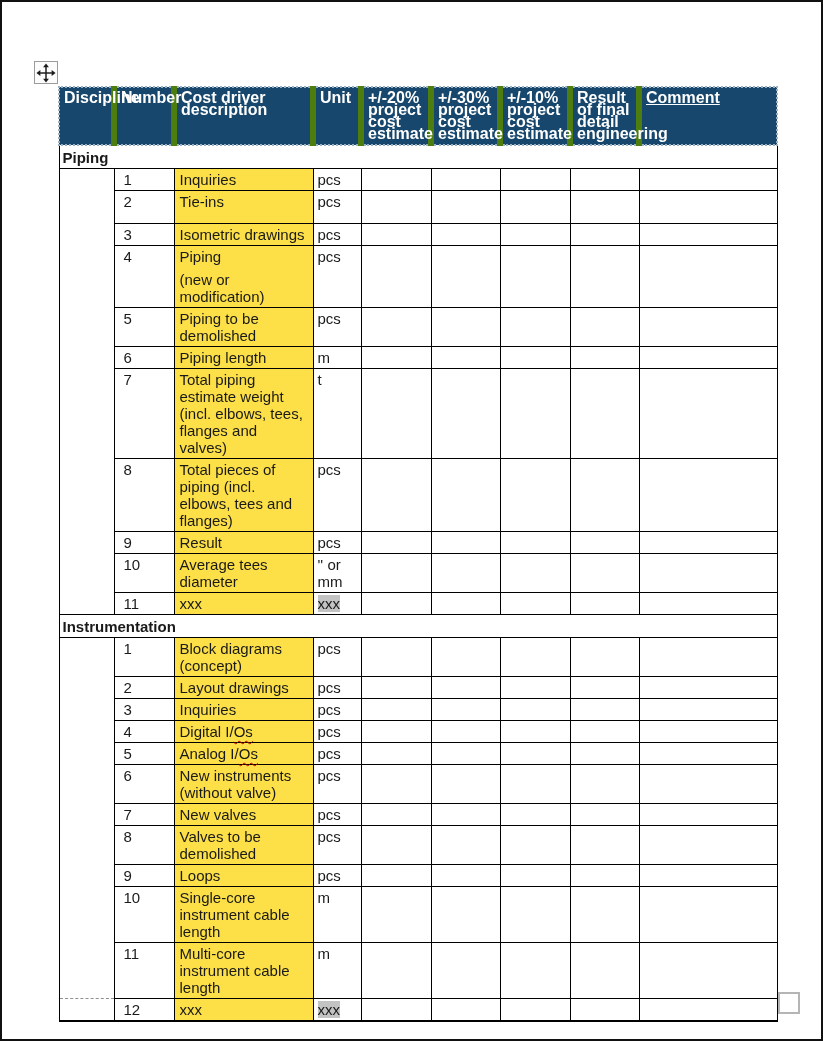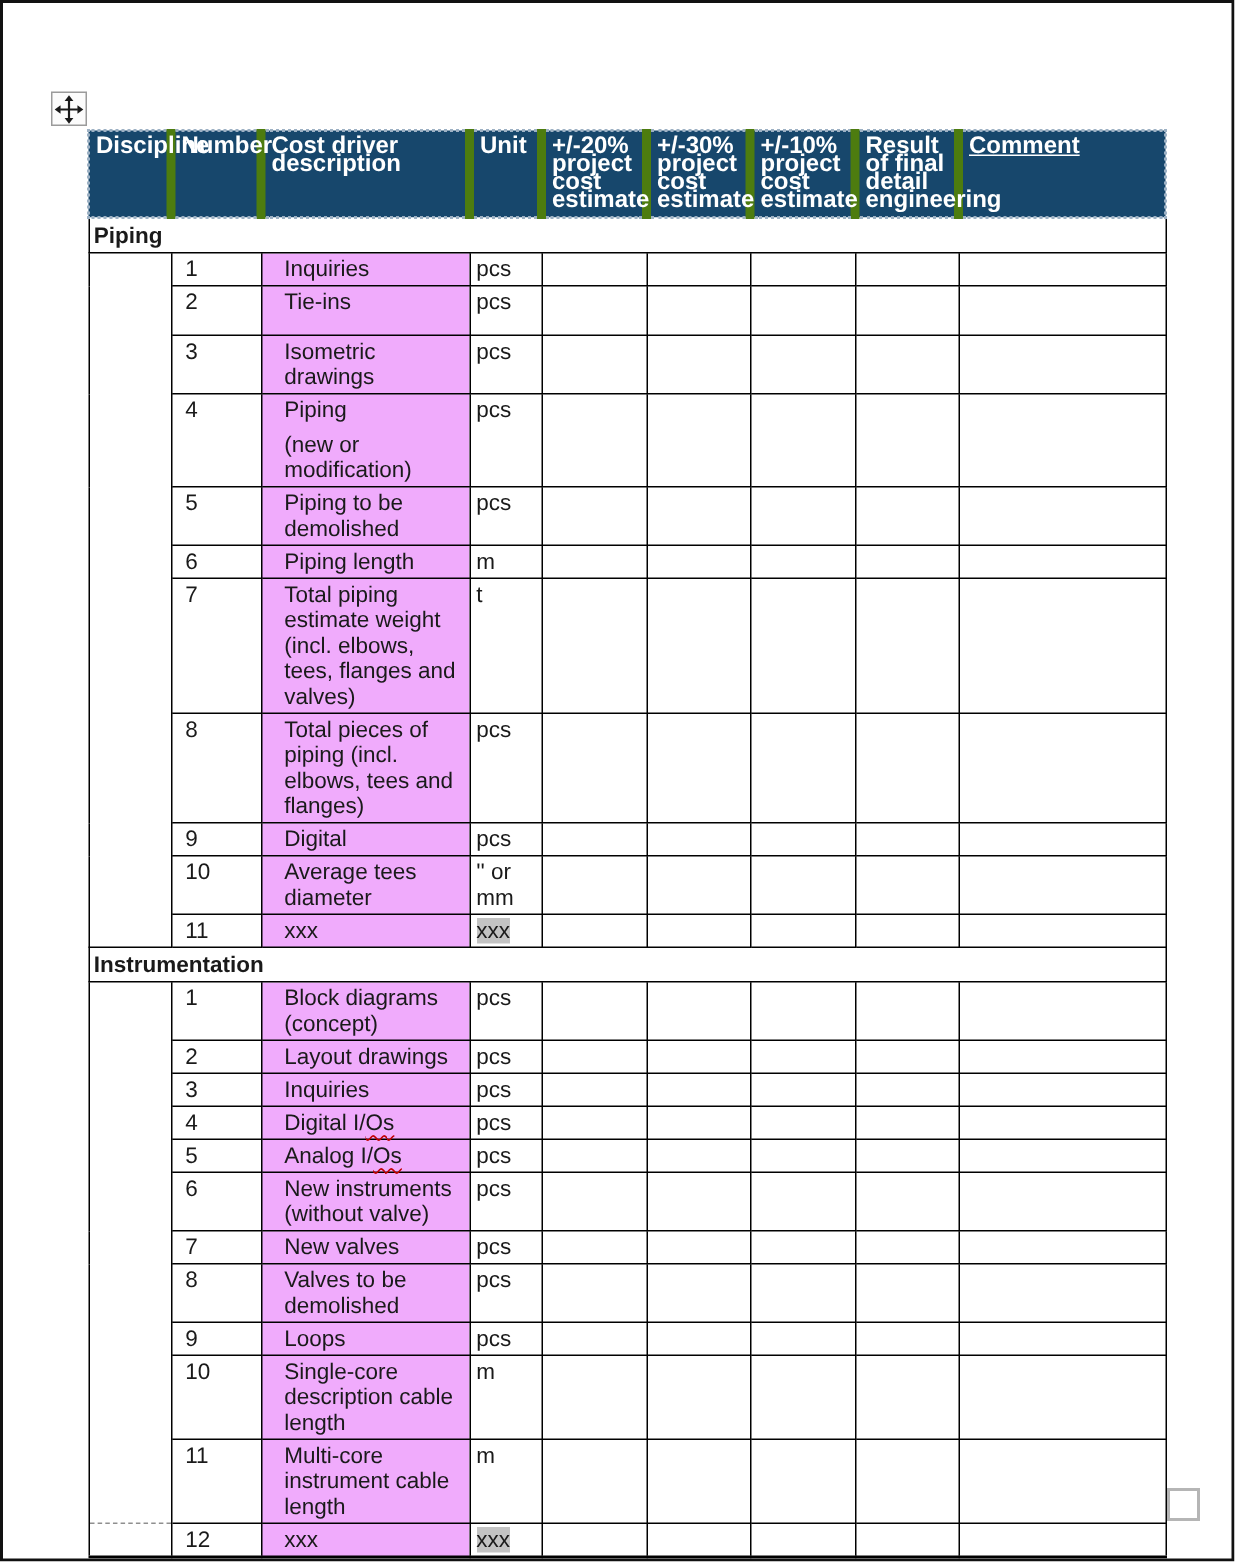--- a/index.html
+++ b/index.html
@@ -34,21 +34,21 @@
   thead th + th{border-left:6px solid #4d7c0f;}
   thead th:first-child{border-left:2px dotted #9db1c4;}
   thead th:last-child{border-right:2px dotted #9db1c4;text-decoration:underline;}
 
   tbody td{
     border:1px solid #000;vertical-align:top;background:#fff;
     padding:2px 4px;font-size:15px;line-height:17px;color:#1a1a1a;
   }
   td.section{font-weight:bold;font-size:15px;padding:3px 3px 2px 3px;}
   td.num{padding-left:9px;}
-  td.desc{background:#f0abfc;padding-left:15px;}
+  td.desc{background:#fde047;padding-left:5px;}
   td.disc.nb{border-bottom:0;}
   td.disc.dash-top{border-top:1px dashed #8f8f8f;}
   .para{min-height:5px;}
   .para + .para{margin-top:6px;}
   .sq{
     text-decoration-line:underline;text-decoration-style:wavy;
     text-decoration-color:#c00000;text-decoration-thickness:1px;
     text-underline-offset:3px;
   }
   .hl{background:#c3c3c3;}
@@ -206,21 +206,21 @@
           <td class="unit">pcs</td>
           <td class="blank"></td>
           <td class="blank"></td>
           <td class="blank"></td>
           <td class="blank"></td>
           <td class="blank"></td>
         </tr>
         <tr>
           <td class="num">9</td>
           <td class="desc">
-            <div class="para">Digital</div>
+            <div class="para">Result</div>
           </td>
           <td class="unit">pcs</td>
           <td class="blank"></td>
           <td class="blank"></td>
           <td class="blank"></td>
           <td class="blank"></td>
           <td class="blank"></td>
         </tr>
         <tr>
           <td class="num">10</td>
@@ -354,21 +354,21 @@
           <td class="unit">pcs</td>
           <td class="blank"></td>
           <td class="blank"></td>
           <td class="blank"></td>
           <td class="blank"></td>
           <td class="blank"></td>
         </tr>
         <tr>
           <td class="num">10</td>
           <td class="desc">
-            <div class="para">Single-core description cable length</div>
+            <div class="para">Single-core instrument cable length</div>
           </td>
           <td class="unit">m</td>
           <td class="blank"></td>
           <td class="blank"></td>
           <td class="blank"></td>
           <td class="blank"></td>
           <td class="blank"></td>
         </tr>
         <tr>
           <td class="num">11</td>

